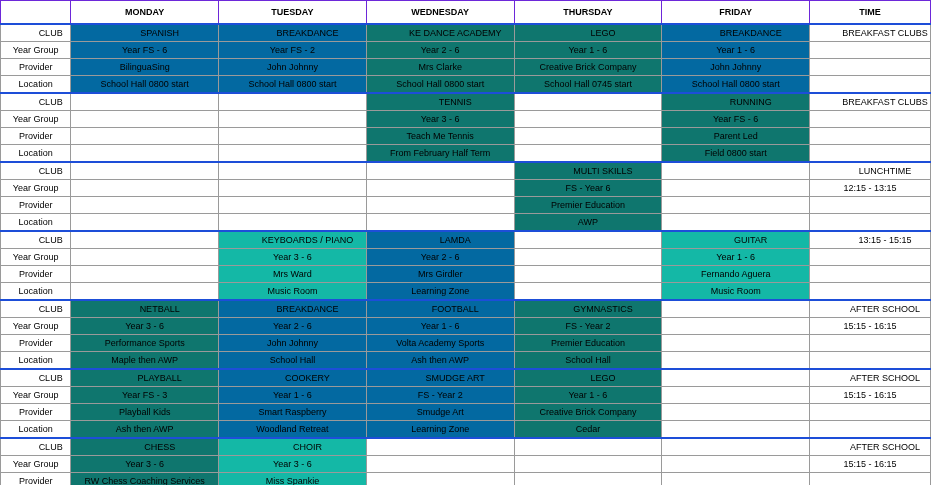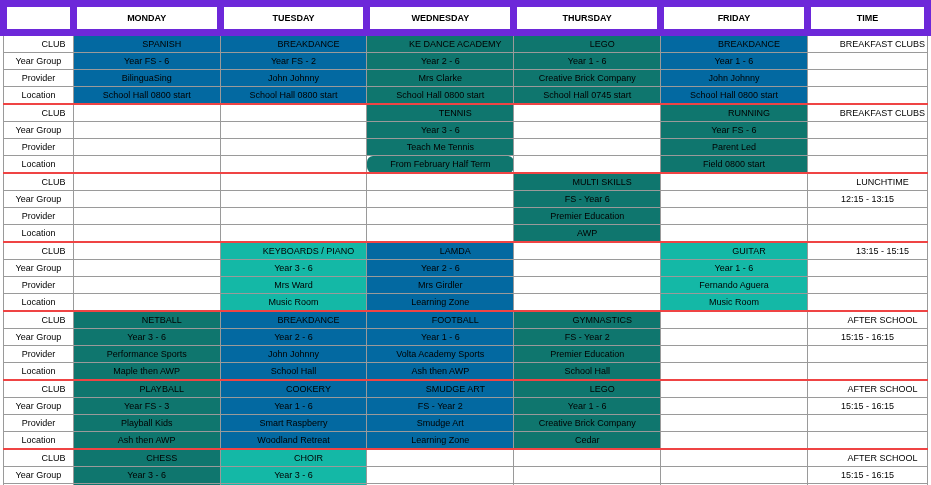--- a/index.html
+++ b/index.html
@@ -36,43 +36,43 @@
   }
   
   col.c-label { width: 68px; }
   col.c-day   { width: 143px; }
   col.c-time  { width: 117px; }
 
   
   tr.head td {
     font-weight: bold;
     height: 22px;
-    border: 7px solid #6d28d9;
+    border: 1px solid #6d28d9;
     background: #ffffff;
   }
   td.blank-corner { border: 1px solid #9a9a9a; }
 
   
   td.rowlabel { background: #ffffff; font-size: 9px; }
   td.rowlabel.club { font-weight: normal; }
 
   
-  tr.block-start td { border-top: 2px solid #ef4444; padding-left: 30px; }
+  tr.block-start td { border-top: 2px solid #1d4ed8; padding-left: 30px; }
 
   
   td.timecell { font-weight: bold; text-align: left; padding-left: 6px; }
 
   
   .f-green  { background: #0369a1; }
   .f-pink   { background: #0f766e; }
   .f-blue   { background: #14b8a6; }
   .f-orange { background: #0f766e; }
   .f-none   { background: #ffffff; }
 
-  .bold { font-weight: bold; border-radius: 6px; }
+  .bold { font-weight: bold; }
 </style>
 </head>
 <body>
 
 <table class="timetable">
   <colgroup>
     <col class="c-label">
     <col class="c-day">
     <col class="c-day">
     <col class="c-day">

